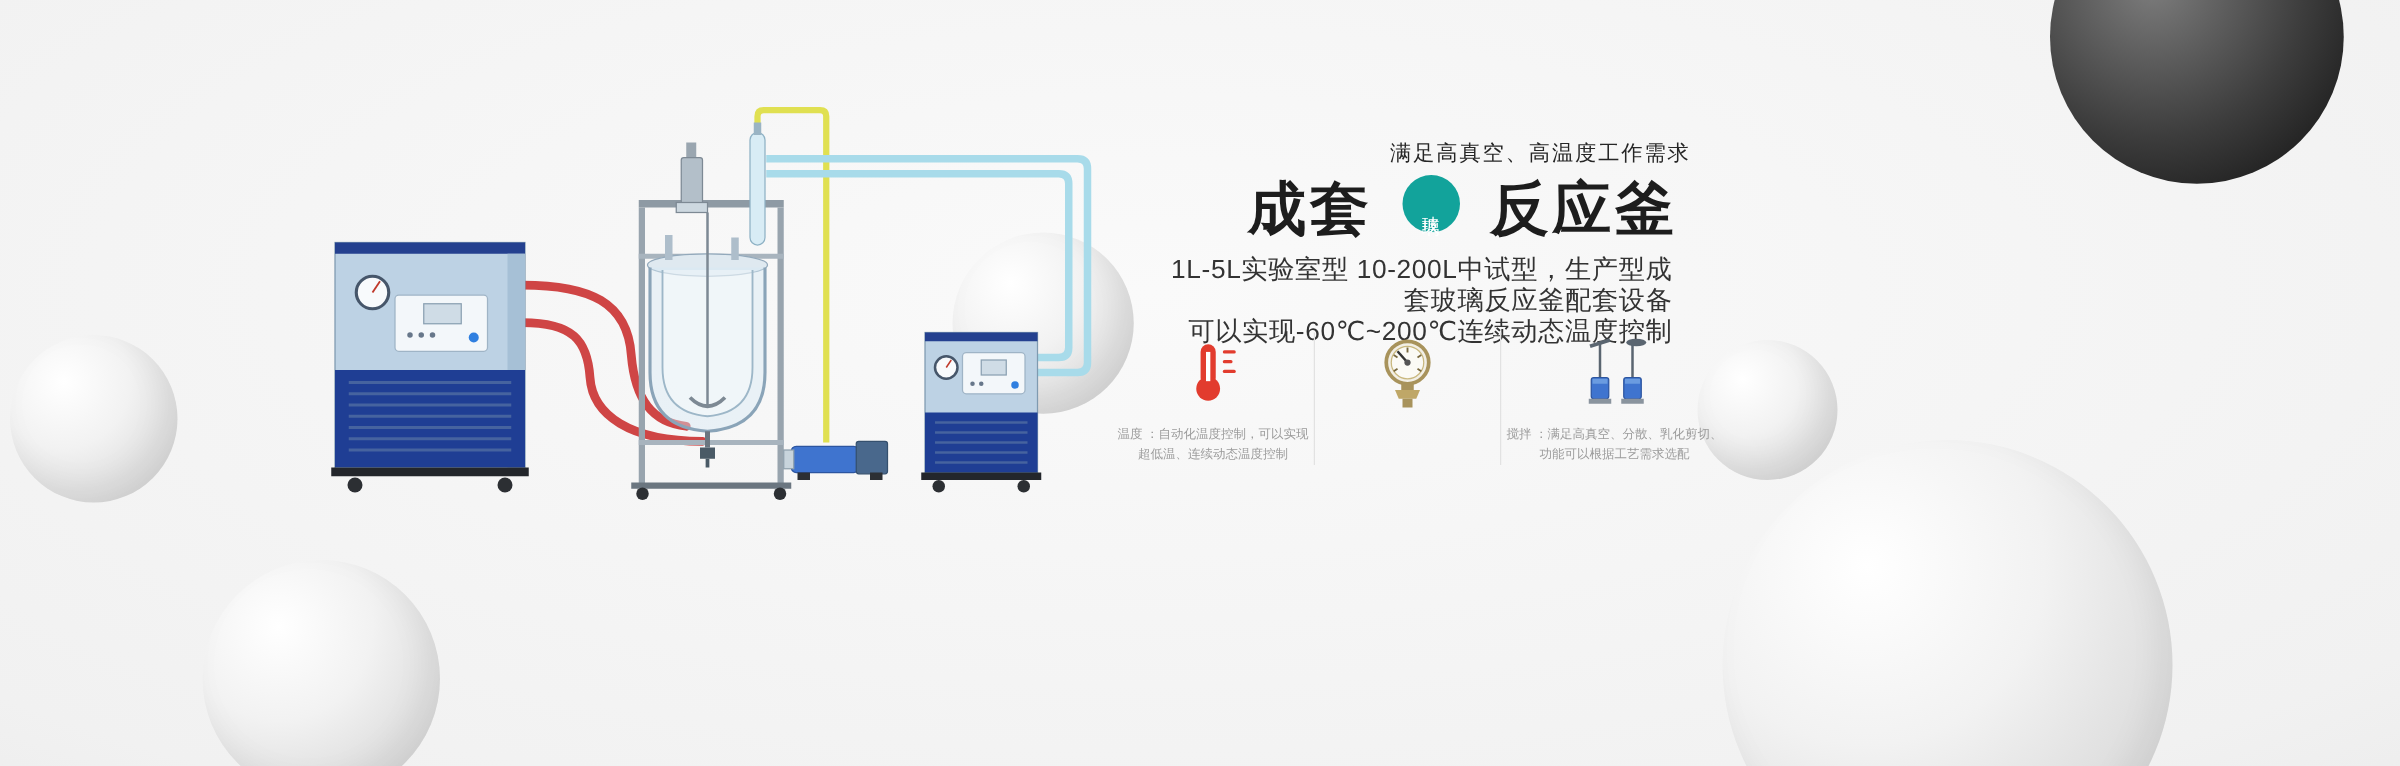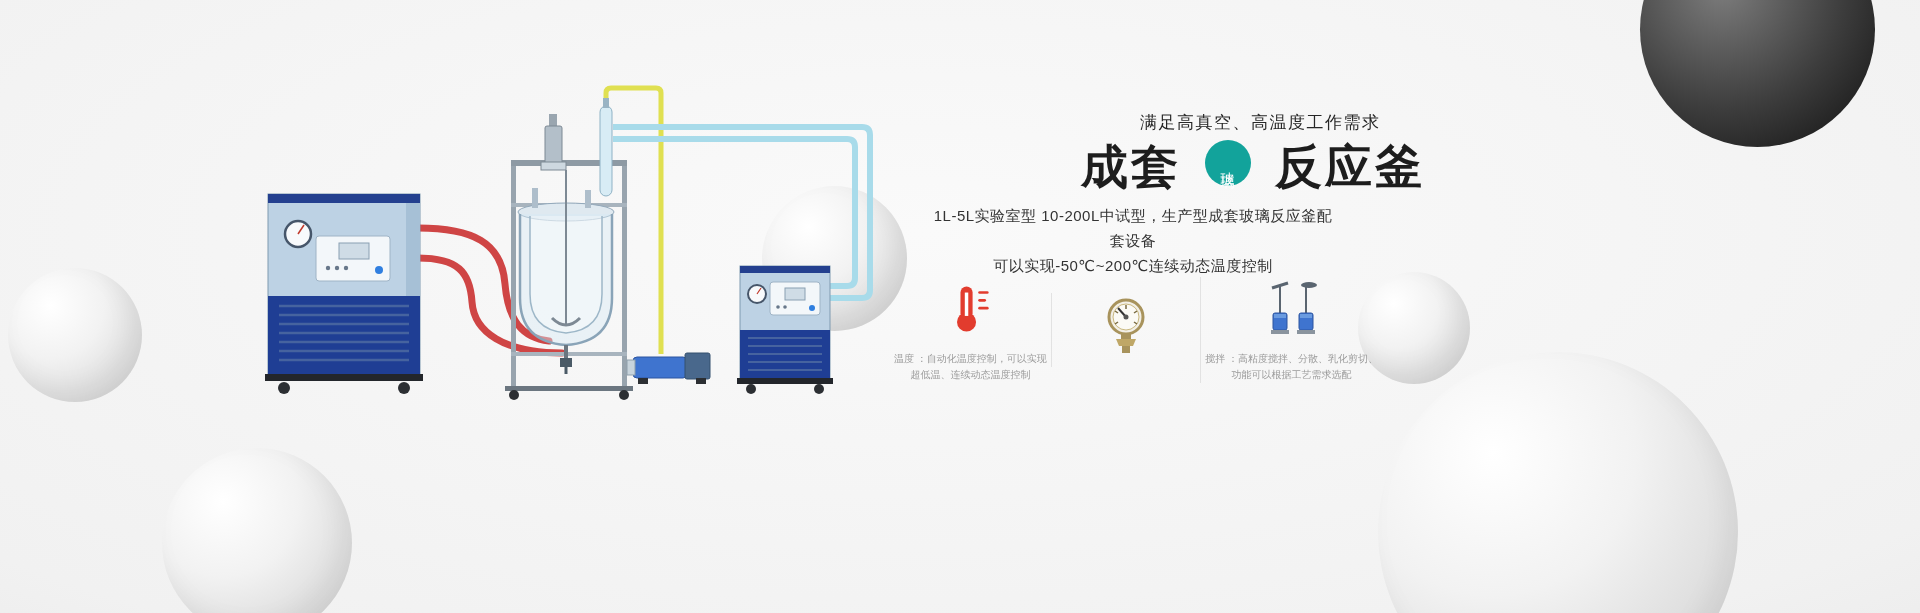--- a/index.html
+++ b/index.html
@@ -21,44 +21,44 @@
   .sp-mid-right { left:1358px; top:272px;  width:112px; height:112px; }
   .sp-bot-right { left:1378px; top:352px;  width:360px; height:360px; }
   .sp-left      { left:8px;    top:268px;  width:134px; height:134px; }
   .sp-bot-left  { left:162px;  top:448px;  width:190px; height:190px; }
   .sp-center    { left:762px;  top:186px;  width:145px; height:145px; }
 
   .equipment { position:absolute; left:0; top:0; }
 
   
   .tagline {
-    position:absolute; left:1140px; top:111px;
+    position:absolute; left:1112px; top:111px;
     font-size:17px; color:#262626; letter-spacing:1.5px; font-weight:500;
   }
   .title-row {
-    position:absolute; left:1081px; top:138px;
+    position:absolute; left:998px; top:138px;
     display:flex; align-items:center; gap:24px; height:56px;
   }
   .title-part {
     font-size:47px; font-weight:700; color:#1d1d1d; letter-spacing:3px; line-height:1;
   }
   .badge {
     width:46px; height:46px; border-radius:50%;
     background: var(--badge-bg, #12a39b);
     color:#ffffff; display:flex; align-items:center; justify-content:center;
     writing-mode: vertical-rl; font-size:14px; letter-spacing:2px; line-height:1;
     transform: translateY(-3px);
   }
   .subtitle {
     position:absolute; left:928px; top:203px; width:410px;
-    text-align:center; font-size:15px; color:#333333; line-height:25px; letter-spacing:0.5px;
+    text-align:right; font-size:21px; color:#333333; line-height:25px; letter-spacing:0.5px;
   }
   
   .features {
-    position:absolute; left:890px; top:277px; width:492px; display:flex;align-items:center;
+    position:absolute; left:890px; top:266px; width:492px; display:flex;
   }
   .feature {
     flex:1; display:flex; flex-direction:column; align-items:center; padding:0 4px;
   }
   .feature + .feature { border-left:1px solid #e2e2e2; }
   .feature-icon {
     height:64px; display:flex; align-items:center; justify-content:center; margin-bottom:10px;
   }
   .feature-text { text-align:center; }
   .feature-text div { font-size:10px; color:#9b9b9b; line-height:16px; white-space:nowrap; width:max-content; margin:0 auto; }
@@ -183,21 +183,21 @@
   <div class="tagline">满足高真空、高温度工作需求</div>
 
   <div class="title-row">
     <span class="title-part">成套</span>
     <span class="badge">玻璃</span>
     <span class="title-part">反应釜</span>
   </div>
 
   <div class="subtitle">
     <div>1L-5L实验室型 10-200L中试型，生产型成套玻璃反应釜配套设备</div>
-    <div>可以实现-50℃~200℃连续动态温度控制</div>
+    <div>可以实现-60℃~200℃连续动态温度控制</div>
   </div>
 
   <div class="features">
 
     <div class="feature">
       <div class="feature-icon">
         <svg width="52" height="58" viewBox="0 0 60 60">
           <rect class="thermo-fill" x="19" y="4" width="14" height="38" rx="7"></rect>
           <circle class="thermo-fill" cx="26" cy="45" r="11"></circle>
           <rect x="24" y="11" width="4" height="27" fill="#ffffff"></rect>
@@ -244,19 +244,19 @@
           <rect x="14" y="35" width="12" height="4" fill="#6a9be0"></rect>
           <rect x="11" y="51" width="18" height="4" fill="#8a949e"></rect>
           <line x1="46" y1="6" x2="46" y2="36" stroke="#5a6570" stroke-width="2"></line>
           <ellipse cx="49" cy="6" rx="8" ry="3" fill="#5a6570"></ellipse>
           <rect x="39" y="34" width="14" height="17" rx="2" fill="#3f74cf" stroke="#2c55a0"></rect>
           <rect x="40" y="35" width="12" height="4" fill="#6a9be0"></rect>
           <rect x="37" y="51" width="18" height="4" fill="#8a949e"></rect>
         </svg>
       </div>
       <div class="feature-text">
-        <div>搅拌 ：高粘度搅拌、分散、乳化剪切、</div>
+        <div>搅拌 ：满足高真空、分散、乳化剪切、</div>
         <div>功能可以根据工艺需求选配</div>
       </div>
     </div>
 
   </div>
 </div>
 
 </body></html>

